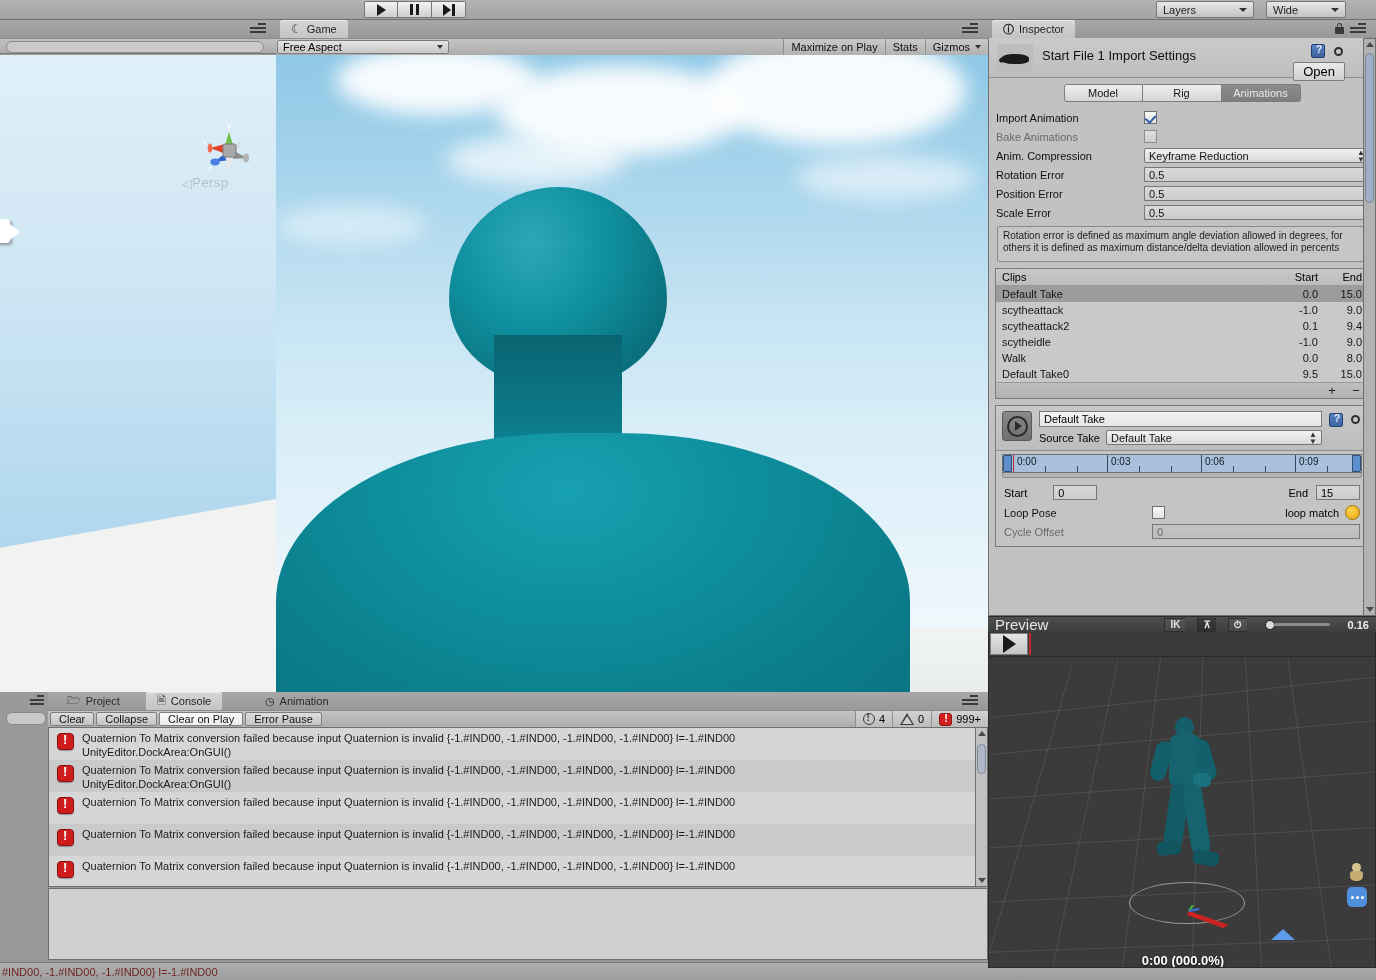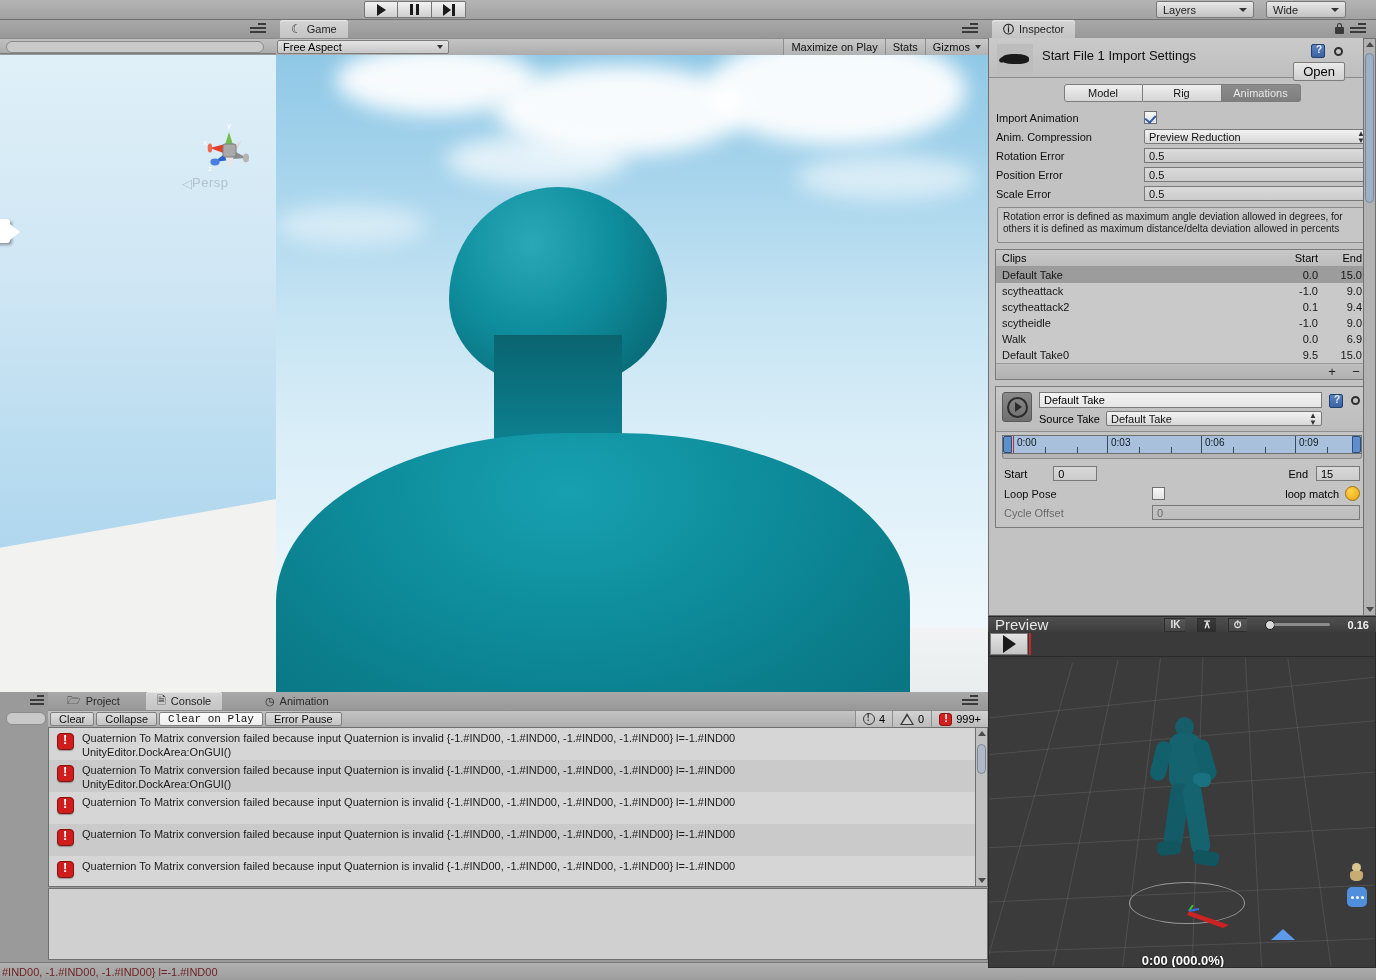--- a/index.html
+++ b/index.html
@@ -143,21 +143,21 @@
   .console-toolbar {
     position: absolute; left: 0; top: 18px; width: 940px; height: 17px;
     background: linear-gradient(#c4c4c4,#adadad); border-top: 1px solid #8c8c8c;
     display: flex; align-items: stretch;
   }
   .ctb {
     display: flex; align-items: center; padding: 0 8px; font-size: 11px; color: #131313;
     background: linear-gradient(#dedede,#c3c3c3);
     border: 1px solid #7f7f7f; margin: 1px 0 1px 2px; border-radius: 2px;
   }
-  .ctb.on { background: linear-gradient(#fbfbfb,#ededed); font-family: Liberation Mono, monospace; }
+  .ctb.on { background: linear-gradient(#fbfbfb,#ededed); }
   .counts { margin-left: auto; display: flex; align-items: stretch; }
   .count {
     display: flex; align-items: center; gap: 4px; padding: 0 7px;
     background: linear-gradient(#d2d2d2,#bcbcbc); border-left: 1px solid #8e8e8e;
     font-size: 11px;
   }
   .ic-info { width: 12px; height: 12px; border: 1.5px solid #3c3c3c; border-radius: 50%; position: relative; }
   .ic-info::after { content: "!"; position: absolute; left: 2.5px; top: -2px; font-size: 10px; font-weight: bold; color: #3c3c3c; }
   .ic-warn { width: 0; height: 0; border-left: 7px solid transparent; border-right: 7px solid transparent; border-bottom: 12px solid #3c3c3c; position: relative; }
   .ic-warn::after { content: ""; position: absolute; left: -5px; top: 3px; width: 10px; height: 8px; background: #cfcfcf; clip-path: polygon(50% 0,100% 100%,0 100%); }
@@ -632,23 +632,27 @@
         <div class="tab3"><span>Model</span></div>
         <div class="tab3"><span>Rig</span></div>
         <div class="tab3 sel"><span>Animations</span></div>
       </div>
 
       <div class="prop-row">
         <span class="prop-label">Import Animation</span>
         <span class="cbox checked"></span>
       </div>
       <div class="prop-row">
+        <span class="prop-label dim">Bake Animations</span>
+        <span class="cbox dim"></span>
+      </div>
+      <div class="prop-row">
         <span class="prop-label">Anim. Compression</span>
         <span class="dd">
-          <span>Preview Reduction</span>
+          <span>Keyframe Reduction</span>
           <span class="updown">▲<br>▼</span>
         </span>
       </div>
       <div class="prop-row">
         <span class="prop-label">Rotation Error</span>
         <span class="field">
             <span>0.5</span>
           </span>
       </div>
       <div class="prop-row">
@@ -690,21 +694,21 @@
           <span class="c-end">9.4</span>
         </div>
         <div class="clip-row">
           <span class="c-name">scytheidle</span>
           <span class="c-start">-1.0</span>
           <span class="c-end">9.0</span>
         </div>
         <div class="clip-row">
           <span class="c-name">Walk</span>
           <span class="c-start">0.0</span>
-          <span class="c-end">6.9</span>
+          <span class="c-end">8.0</span>
         </div>
         <div class="clip-row">
           <span class="c-name">Default Take0</span>
           <span class="c-start">9.5</span>
           <span class="c-end">15.0</span>
         </div>
         <div class="clips-foot">
           <span class="pm-btn">+</span>
           <span class="pm-btn">−</span>
         </div>

